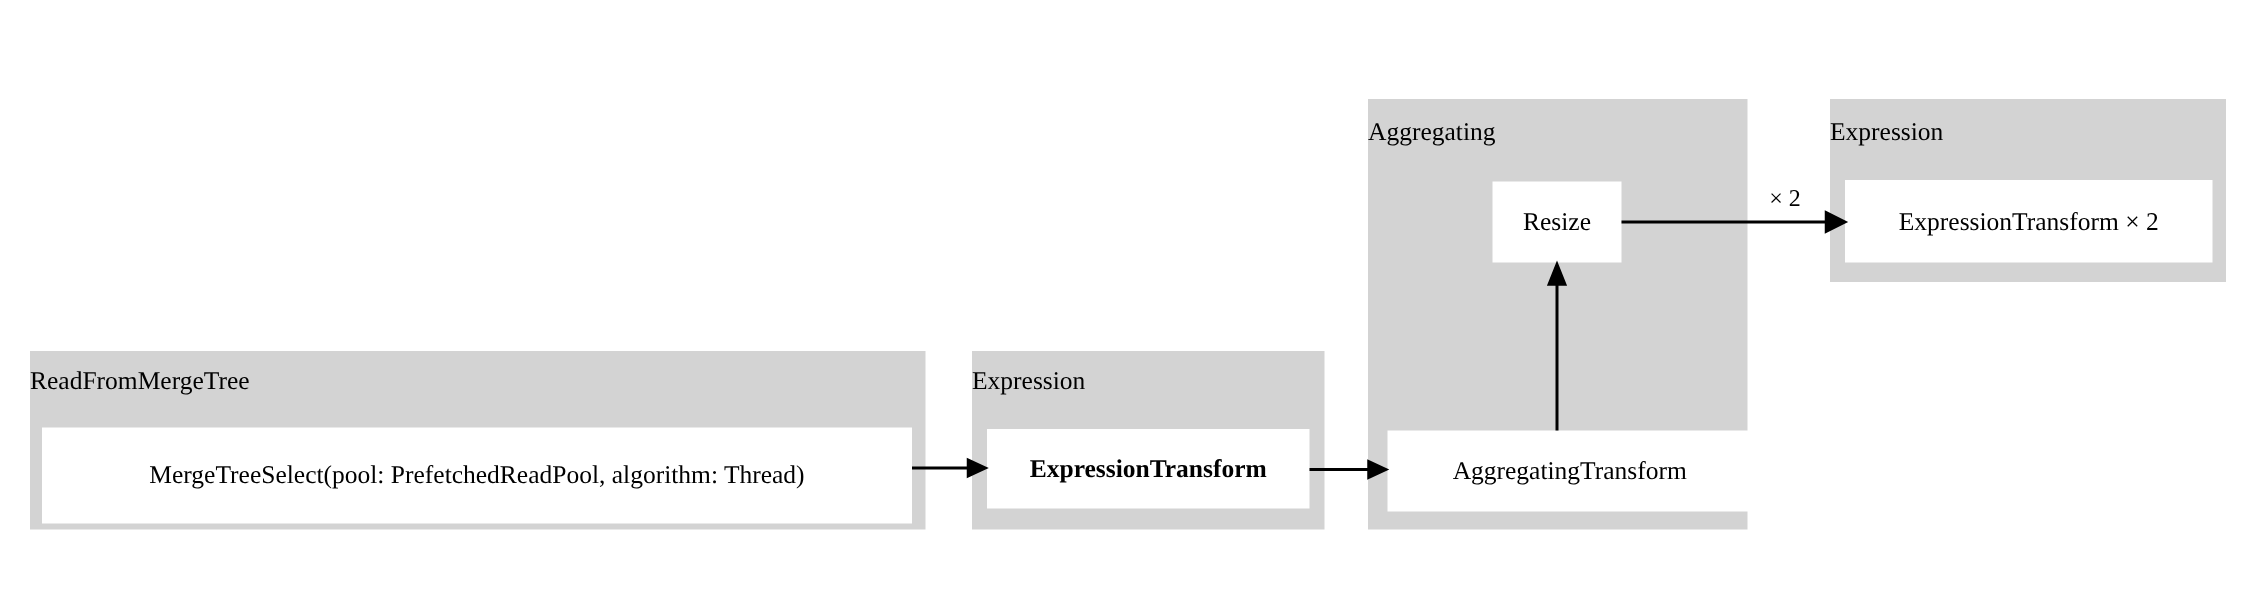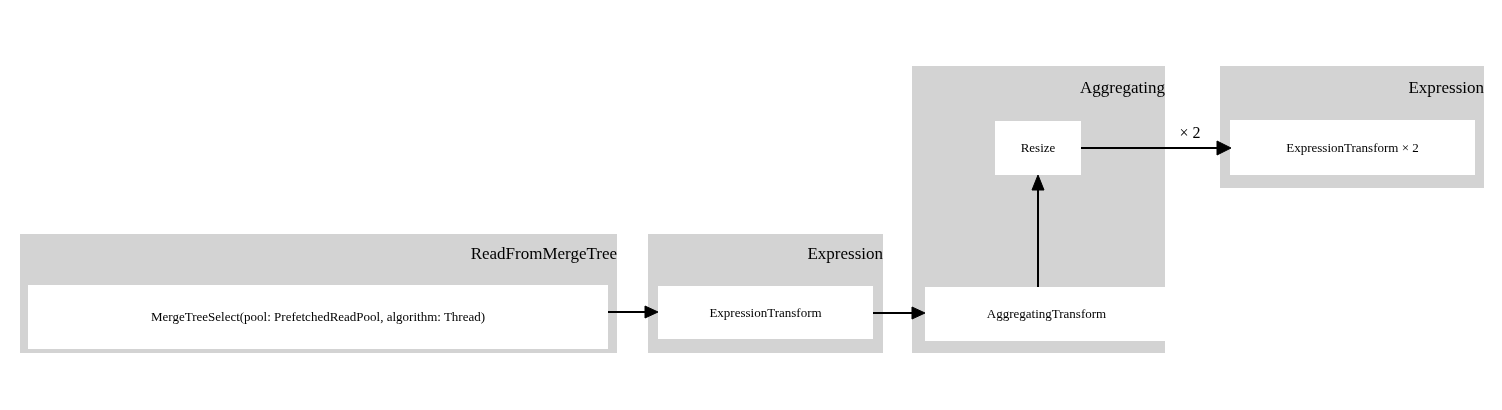--- a/index.html
+++ b/index.html
@@ -20,35 +20,35 @@
   }
   .cluster {
     position: absolute;
     background: #d3d3d3;
     box-sizing: border-box;
   }
   .cluster-title {
     position: absolute;
     left: 0;
     right: 0;
-    text-align: right;
+    text-align: left;
     color: #000000;
     font-size: 17px;
     line-height: 20px;
     white-space: nowrap;
   }
   .node {
     position: absolute;
     background: #ffffff;
     box-sizing: border-box;
     display: flex;
     align-items: center;
     justify-content: center;
     color: #000000;
-    font-size: 13px;
+    font-size: 17px;
     white-space: nowrap;
   }
   .node-label {
     display: block;
     padding: 0 10px;
   }
   .edge-label {
     position: absolute;
     color: #000000;
     font-size: 16px;
@@ -83,21 +83,21 @@
   <div class="cluster" style="left:20px; top:234px; width:597px; height:119px;">
     <div class="cluster-title" style="top:10px;">ReadFromMergeTree</div>
   </div>
   <div class="node" style="left:28px; top:285px; width:580px; height:64px;">
     <span class="node-label">MergeTreeSelect(pool: PrefetchedReadPool, algorithm: Thread)</span>
   </div>
 
   <div class="cluster" style="left:648px; top:234px; width:235px; height:119px;">
     <div class="cluster-title" style="top:10px;">Expression</div>
   </div>
-  <div class="node" style="left:658px; top:286px; width:215px; height:53px;">
+  <div class="node" style="left:658px; top:286px; width:215px; height:53px;font-weight:bold;">
     <span class="node-label">ExpressionTransform</span>
   </div>
 
   <div class="cluster" style="left:912px; top:66px; width:253px; height:287px;">
     <div class="cluster-title" style="top:12px;">Aggregating</div>
   </div>
   <div class="node" style="left:995px; top:121px; width:86px; height:54px;">
     <span class="node-label">Resize</span>
   </div>
   <div class="node" style="left:925px; top:287px; width:243px; height:54px;">

